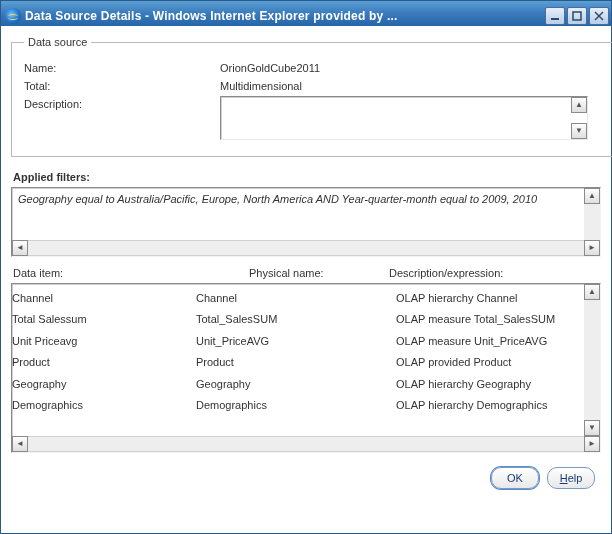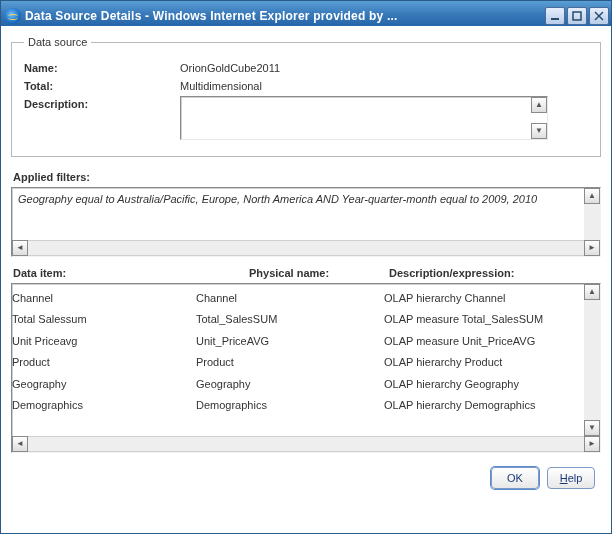--- a/index.html
+++ b/index.html
@@ -87,22 +87,22 @@
   fieldset.data-source legend {
     padding: 0 4px;
     color: #333;
     font-size: 11px;
   }
   .ds-row {
     display: flex;
     margin: 4px 0;
   }
   .ds-label {
-    width: 156px;
-    font-weight: bold;
+    width: 196px;
+    font-weight: normal;
     color: #333;
     padding-top: 2px;
   }
   .ds-value {
     color: #333;
     padding-top: 2px;
   }
   .desc-box {
     width: 368px;
     height: 44px;
@@ -180,55 +180,55 @@
   .hscrollbar .track {
     flex: 1;
     background: #eee;
     border-top: 1px solid #d0d0d0;
     border-bottom: 1px solid #d0d0d0;
   }
 
   .columns-header {
     display: flex;
     margin: 0 2px 4px 2px;
-    font-weight: bold;
+    font-weight: normal;
     color: #333;
   }
   .col1 { width: 188px; }
   .col2 { width: 188px; padding-left: 48px; }
   .col3 { flex: 1; }
 
   .items-rows {
     flex: 1;
     padding: 4px 0 0 0;
   }
   .item-row {
     display: flex;
     color: #333;
     line-height: 1.95;
   }
   .item-row .c1 { width: 184px; }
   .item-row .c2 { width: 188px; }
-  .item-row .c3 { flex: 1; }
+  .item-row .c3 { flex: 1; margin-left: 12px; }
 
   .button-row {
     display: flex;
     justify-content: flex-end;
     align-items: center;
     padding: 8px 6px 10px 0;
     gap: 8px;
   }
   .btn {
     min-width: 48px;
     height: 22px;
     padding: 0 10px;
     display: flex; align-items: center; justify-content: center;
     background: linear-gradient(to bottom, #ffffff, #e8e8e8);
     border: 1px solid #7a9ac1;
-    border-radius: 4px;
+    border-radius: 10px;
     color: #1a3a7a;
     cursor: default;
   }
   .btn.default {
     box-shadow: 0 0 0 1px #5a8ad0;
   }
   .btn .u { text-decoration: underline; }
   .tri { font-size: 8px; line-height: 1; }
 </style>
 </head>
@@ -328,21 +328,21 @@
             <div class="c3">OLAP measure Total_SalesSUM</div>
           </div>
           <div class="item-row">
             <div class="c1">Unit Priceavg</div>
             <div class="c2">Unit_PriceAVG</div>
             <div class="c3">OLAP measure Unit_PriceAVG</div>
           </div>
           <div class="item-row">
             <div class="c1">Product</div>
             <div class="c2">Product</div>
-            <div class="c3">OLAP hierarchy Product</div>
+            <div class="c3">OLAP provided Product</div>
           </div>
           <div class="item-row">
             <div class="c1">Geography</div>
             <div class="c2">Geography</div>
             <div class="c3">OLAP hierarchy Geography</div>
           </div>
           <div class="item-row">
             <div class="c1">Demographics</div>
             <div class="c2">Demographics</div>
             <div class="c3">OLAP hierarchy Demographics</div>

